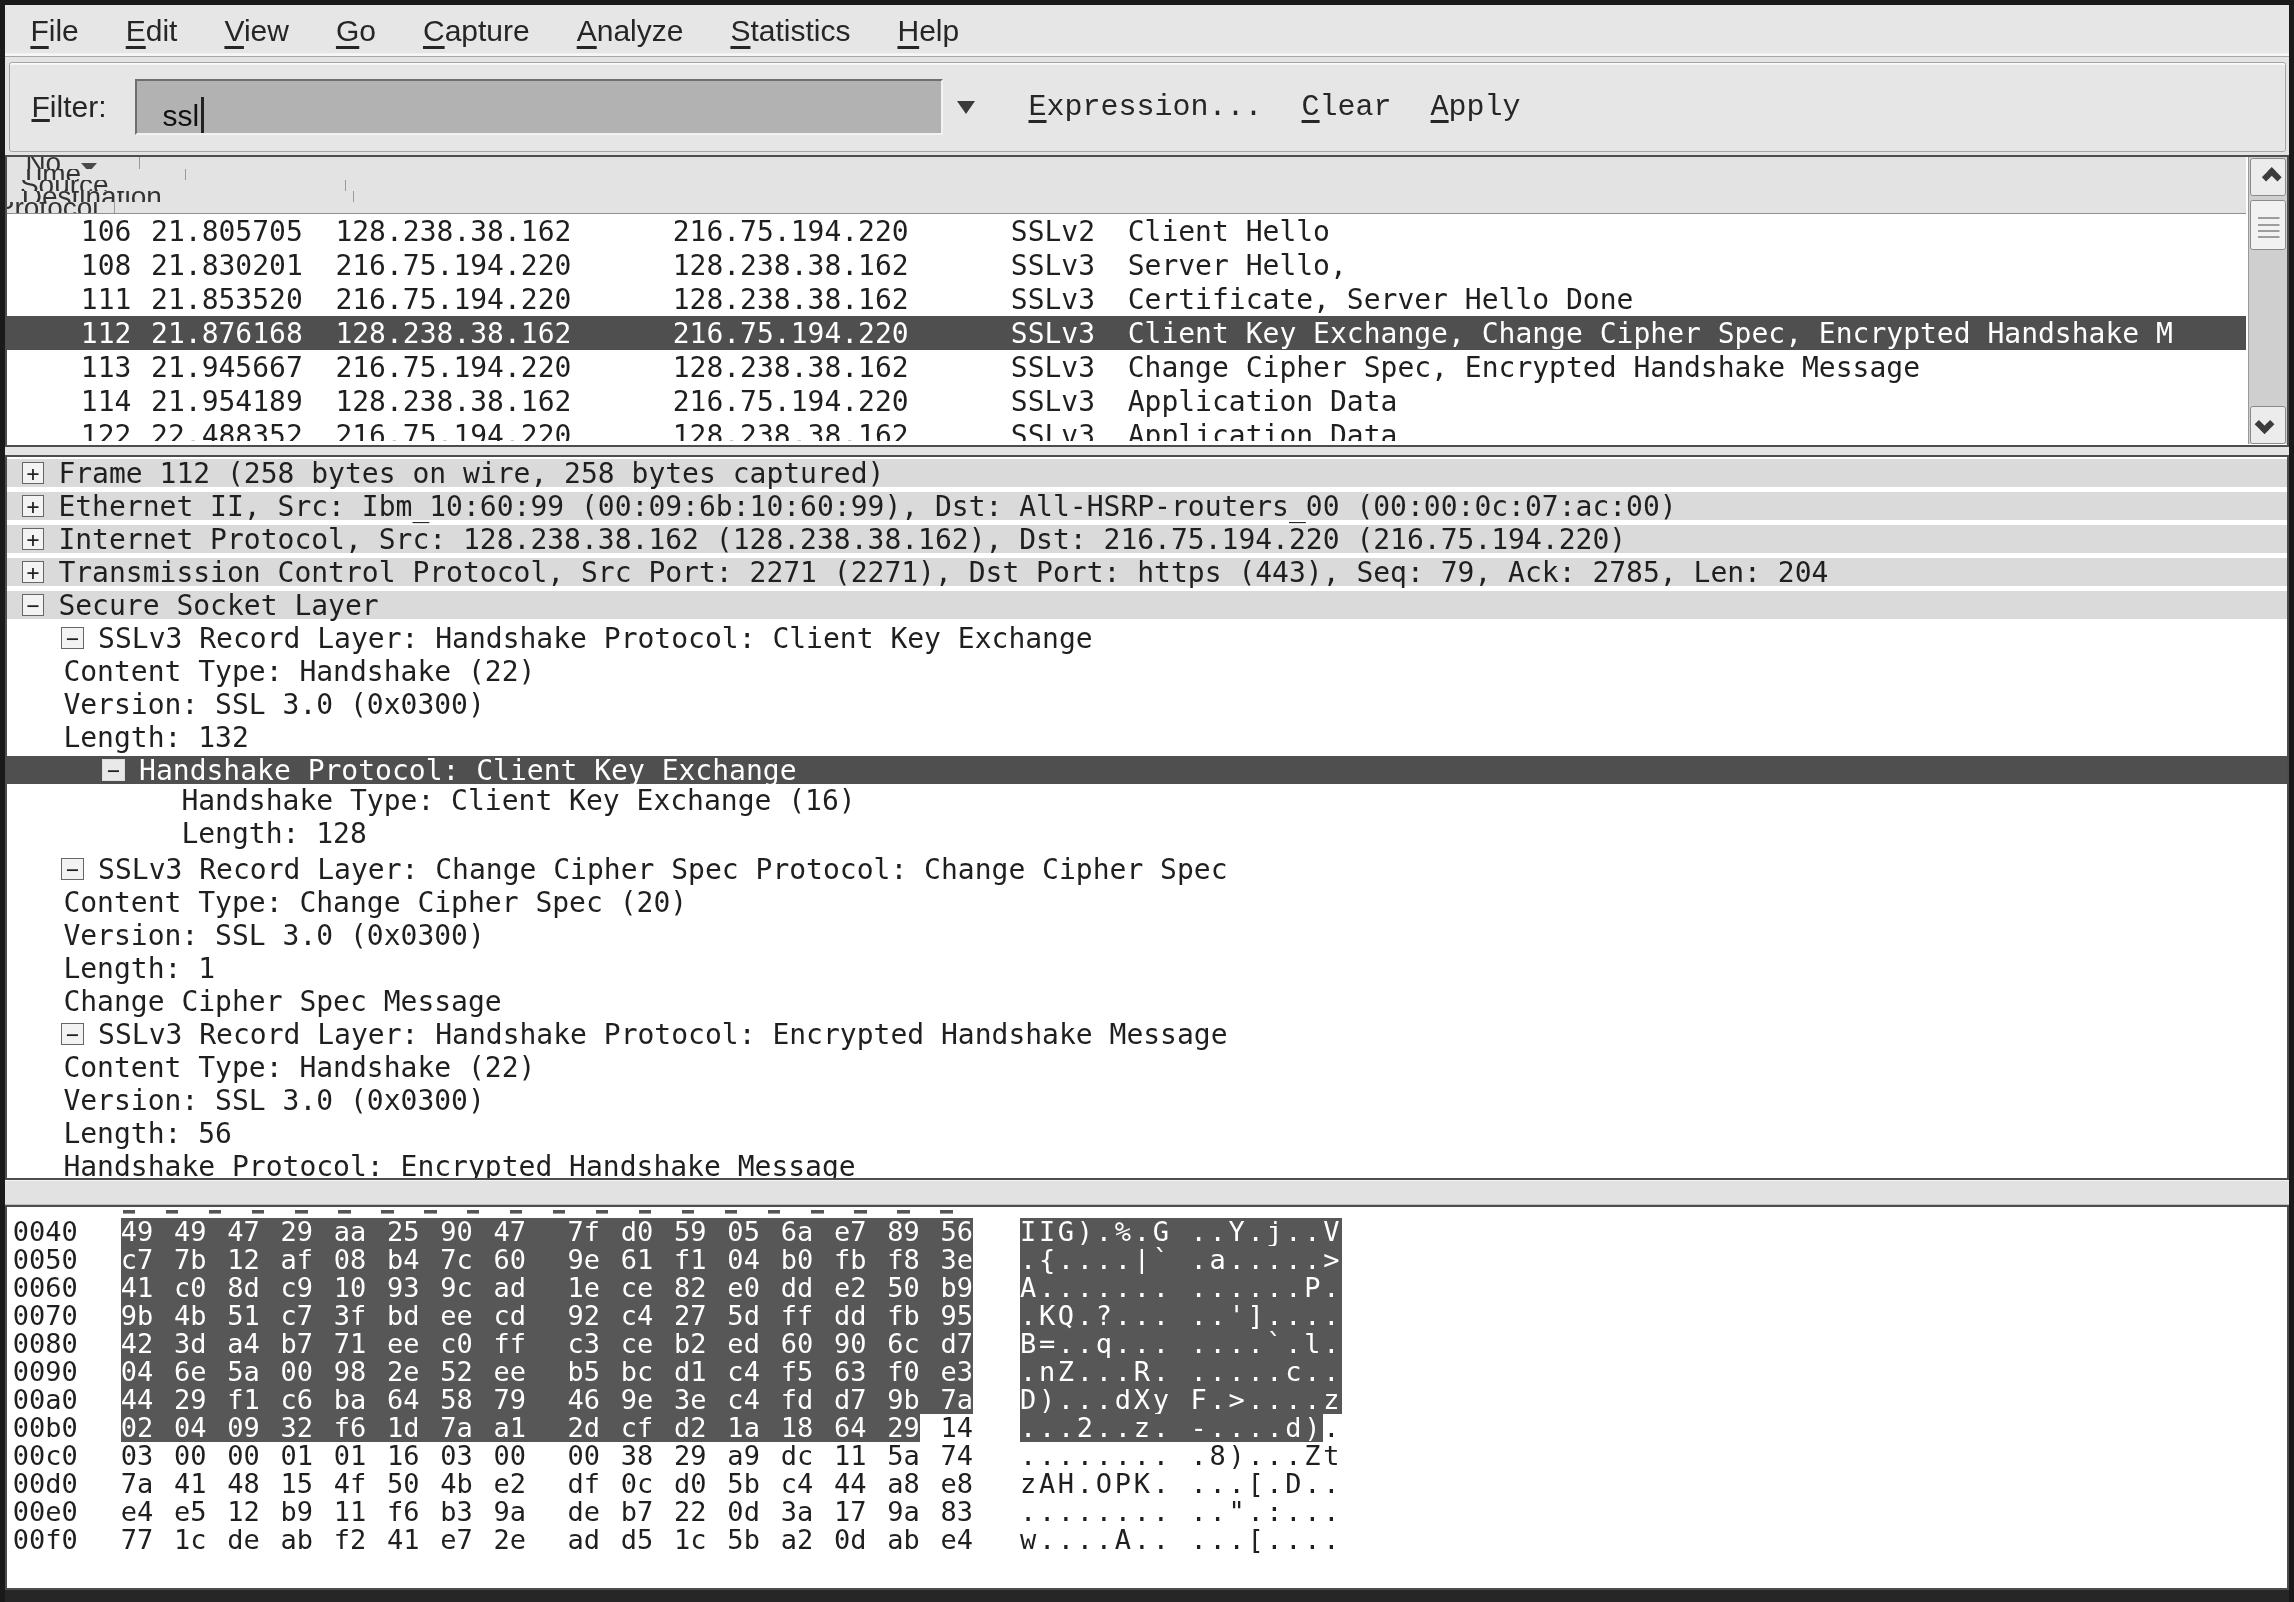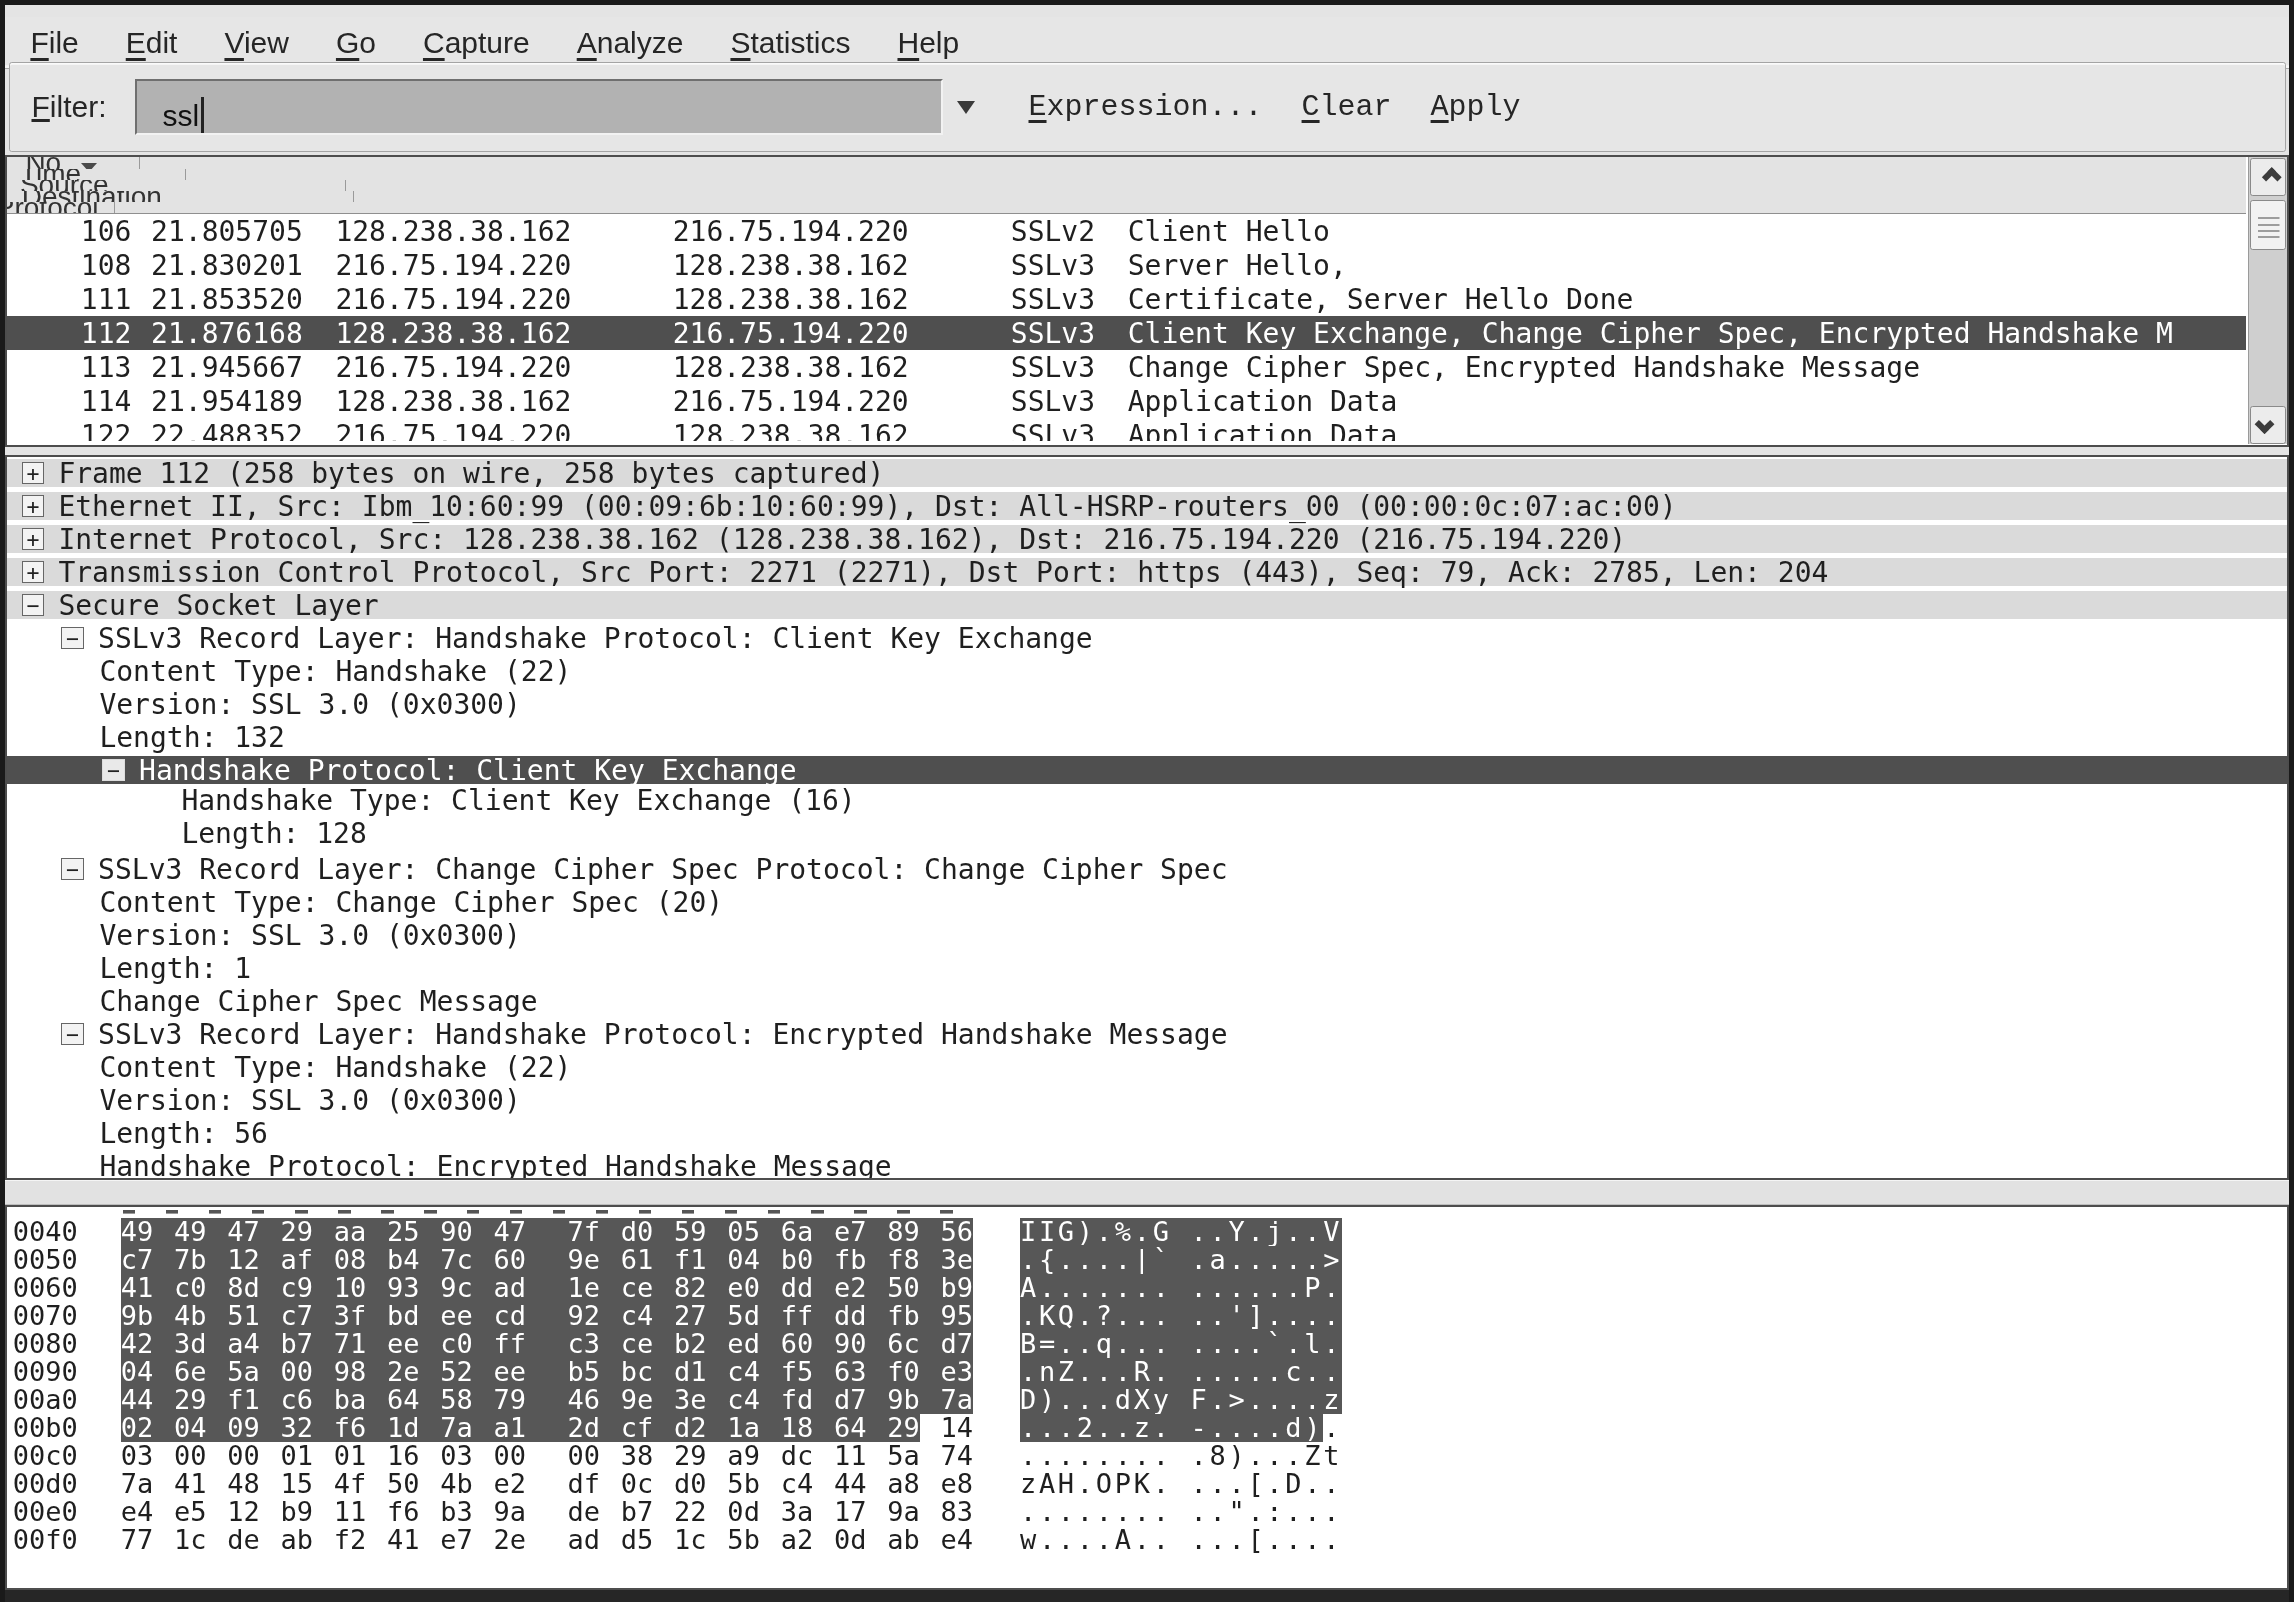--- a/index.html
+++ b/index.html
@@ -4,21 +4,21 @@
 <style>
   html,body{margin:0;padding:0;background:#888;}
   *{box-sizing:border-box;}
   .window{
     position:relative;width:2294px;height:1602px;background:#1a1a1a;
     font-family:"Liberation Sans",sans-serif;color:#1c1c1c;overflow:hidden;
   }
   .inner{position:absolute;left:5.4px;top:5.4px;width:2284px;height:1597px;background:#e4e4e4;}
 
   
-  .menubar{position:absolute;left:0;top:12px;width:2284px;height:52px;background:#e6e6e6;
+  .menubar{position:absolute;left:0;top:0;width:2284px;height:52px;background:#e6e6e6;
     display:flex;align-items:center;padding-left:25px;gap:47px;
     border-bottom:1.8px solid #a7a7a7;box-shadow:inset 0 -2.7px 0 #f6f6f6;}
   .mi{font-size:30px;color:#262626;cursor:default;}
   .mi u{text-decoration:underline;text-underline-offset:4.5px;}
 
   
   .filterbar{position:absolute;left:3.6px;top:57px;width:2277px;height:90px;background:#e6e6e6;
     border:1.8px solid #a4a4a4;border-radius:2.7px;box-shadow:inset 0 1.8px 0 #fafafa;
     display:flex;align-items:center;}
   .flabel{font-size:30px;margin-left:21.5px;color:#262626;}
@@ -83,21 +83,21 @@
     font-size:28px;color:#1f1f1f;white-space:nowrap;}
   .drow.stripe .dbar{background:#dadada;}
   .drow.sel .dbar{background:#4f4f4f;color:#fff;}
   .exp{display:inline-flex;width:22.4px;height:22.4px;border:1.8px solid #666;background:#f3f3f3;
     color:#222;font-size:21.5px;line-height:19px;align-items:center;justify-content:center;
     margin-right:14.3px;flex:none;font-family:"DejaVu Sans Mono",monospace;}
   .exp:empty{display:none;}
   .drow.sel .exp{border-color:#ddd;background:#e9e9e9;color:#222;}
   .p0 .dbar{padding-left:14.3px;}
   .p1 .dbar{padding-left:54px;}
-  .p2 .dbar{padding-left:92px;}
+  .p2 .dbar{padding-left:56px;}
   .p2e .dbar{padding-left:95px;}
   .p3 .dbar{padding-left:174px;align-items:flex-end;}
 
   
   .sepband{position:absolute;left:0;top:1175px;width:2284px;height:25px;background:#e2e2e2;
     border-top:1.8px solid #f5f5f5;border-bottom:0.9px solid #bdbdbd;}
 
   
   .hexpane{position:absolute;left:0;top:1200px;width:2284px;height:385px;background:#fff;
     border:2.7px solid #4d4d4d;overflow:hidden;font-family:"DejaVu Sans Mono",monospace;}

